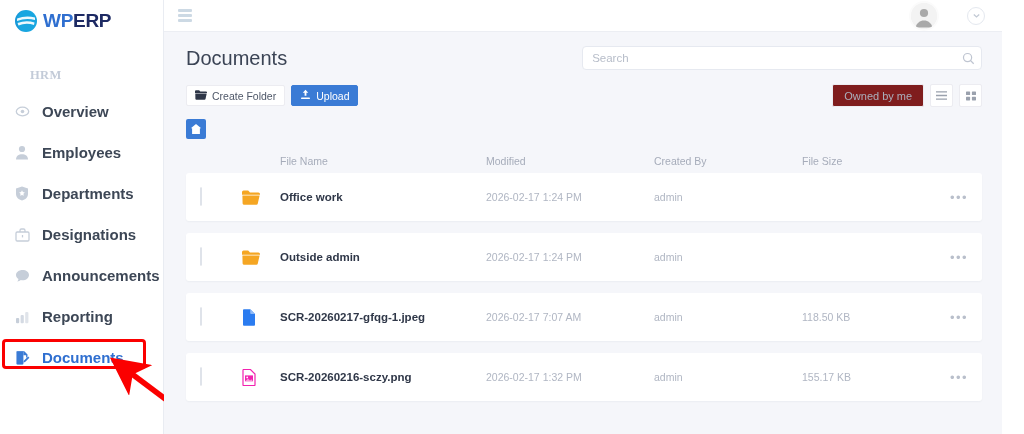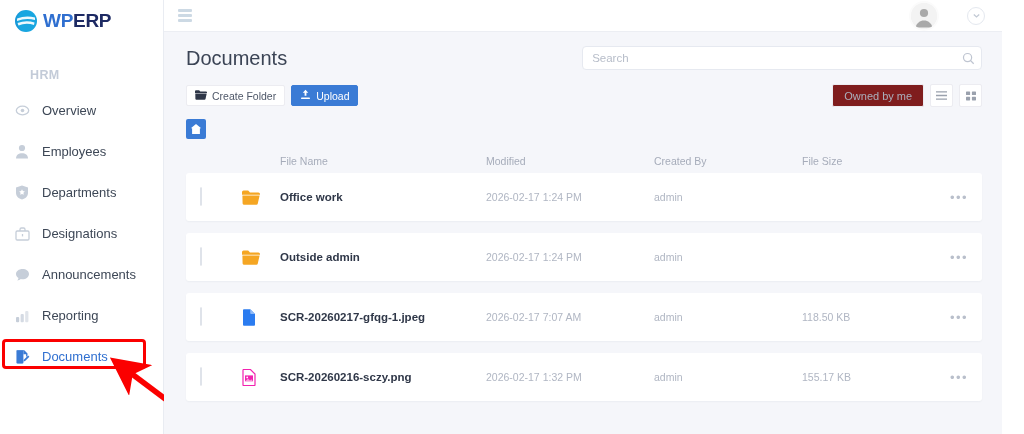--- a/index.html
+++ b/index.html
@@ -18,30 +18,30 @@
     flex: 0 0 164px; position: relative;
   }
   .logo-wrap { display: flex; align-items: center; gap: 5px; padding: 7px 0 0 14px; height: 34px; }
   .logo-mark { width: 24px; height: 24px; flex: 0 0 24px; }
   .logo-text { font-size: 19px; font-weight: 700; letter-spacing: -0.3px; line-height: 1; }
   .logo-wp { color: #2f6fd0; }
   .logo-erp { color: #1d2a63; }
 
   .sidebar-section {
     padding: 34px 0 8px 30px;
-    font-size: 12.5px; font-weight: 600; color: #c3cbd8; letter-spacing: .4px;
+    font-size: 12.5px; font-weight: 600; color: #c3cbd8; letter-spacing: .4px; font-family: Liberation Serif, serif;
   }
   .nav-item {
     display: flex; align-items: center; gap: 12px;
     height: 41px; padding-left: 14px; cursor: pointer;
     position: relative;
   }
   .nav-icon { width: 16px; height: 16px; flex: 0 0 16px; display: flex; align-items: center; justify-content: center; }
   .nav-icon svg { display: block; }
-  .nav-label { font-size: 13px; font-weight: 400; color: #3d4756; white-space: nowrap; }
+  .nav-label { font-size: 15px; font-weight: 700; color: #3d4756; white-space: nowrap; }
   .nav-item.active .nav-label { color: #2f6fd0; }
 
   
   .annot-box {
     position: absolute; left: 2px; top: 339px; width: 144px; height: 30px;
     border: 3px solid #fb0000; border-radius: 4px; pointer-events: none;
   }
   .annot-arrow { position: absolute; left: 110px; top: 352px; pointer-events: none; }
 
   

